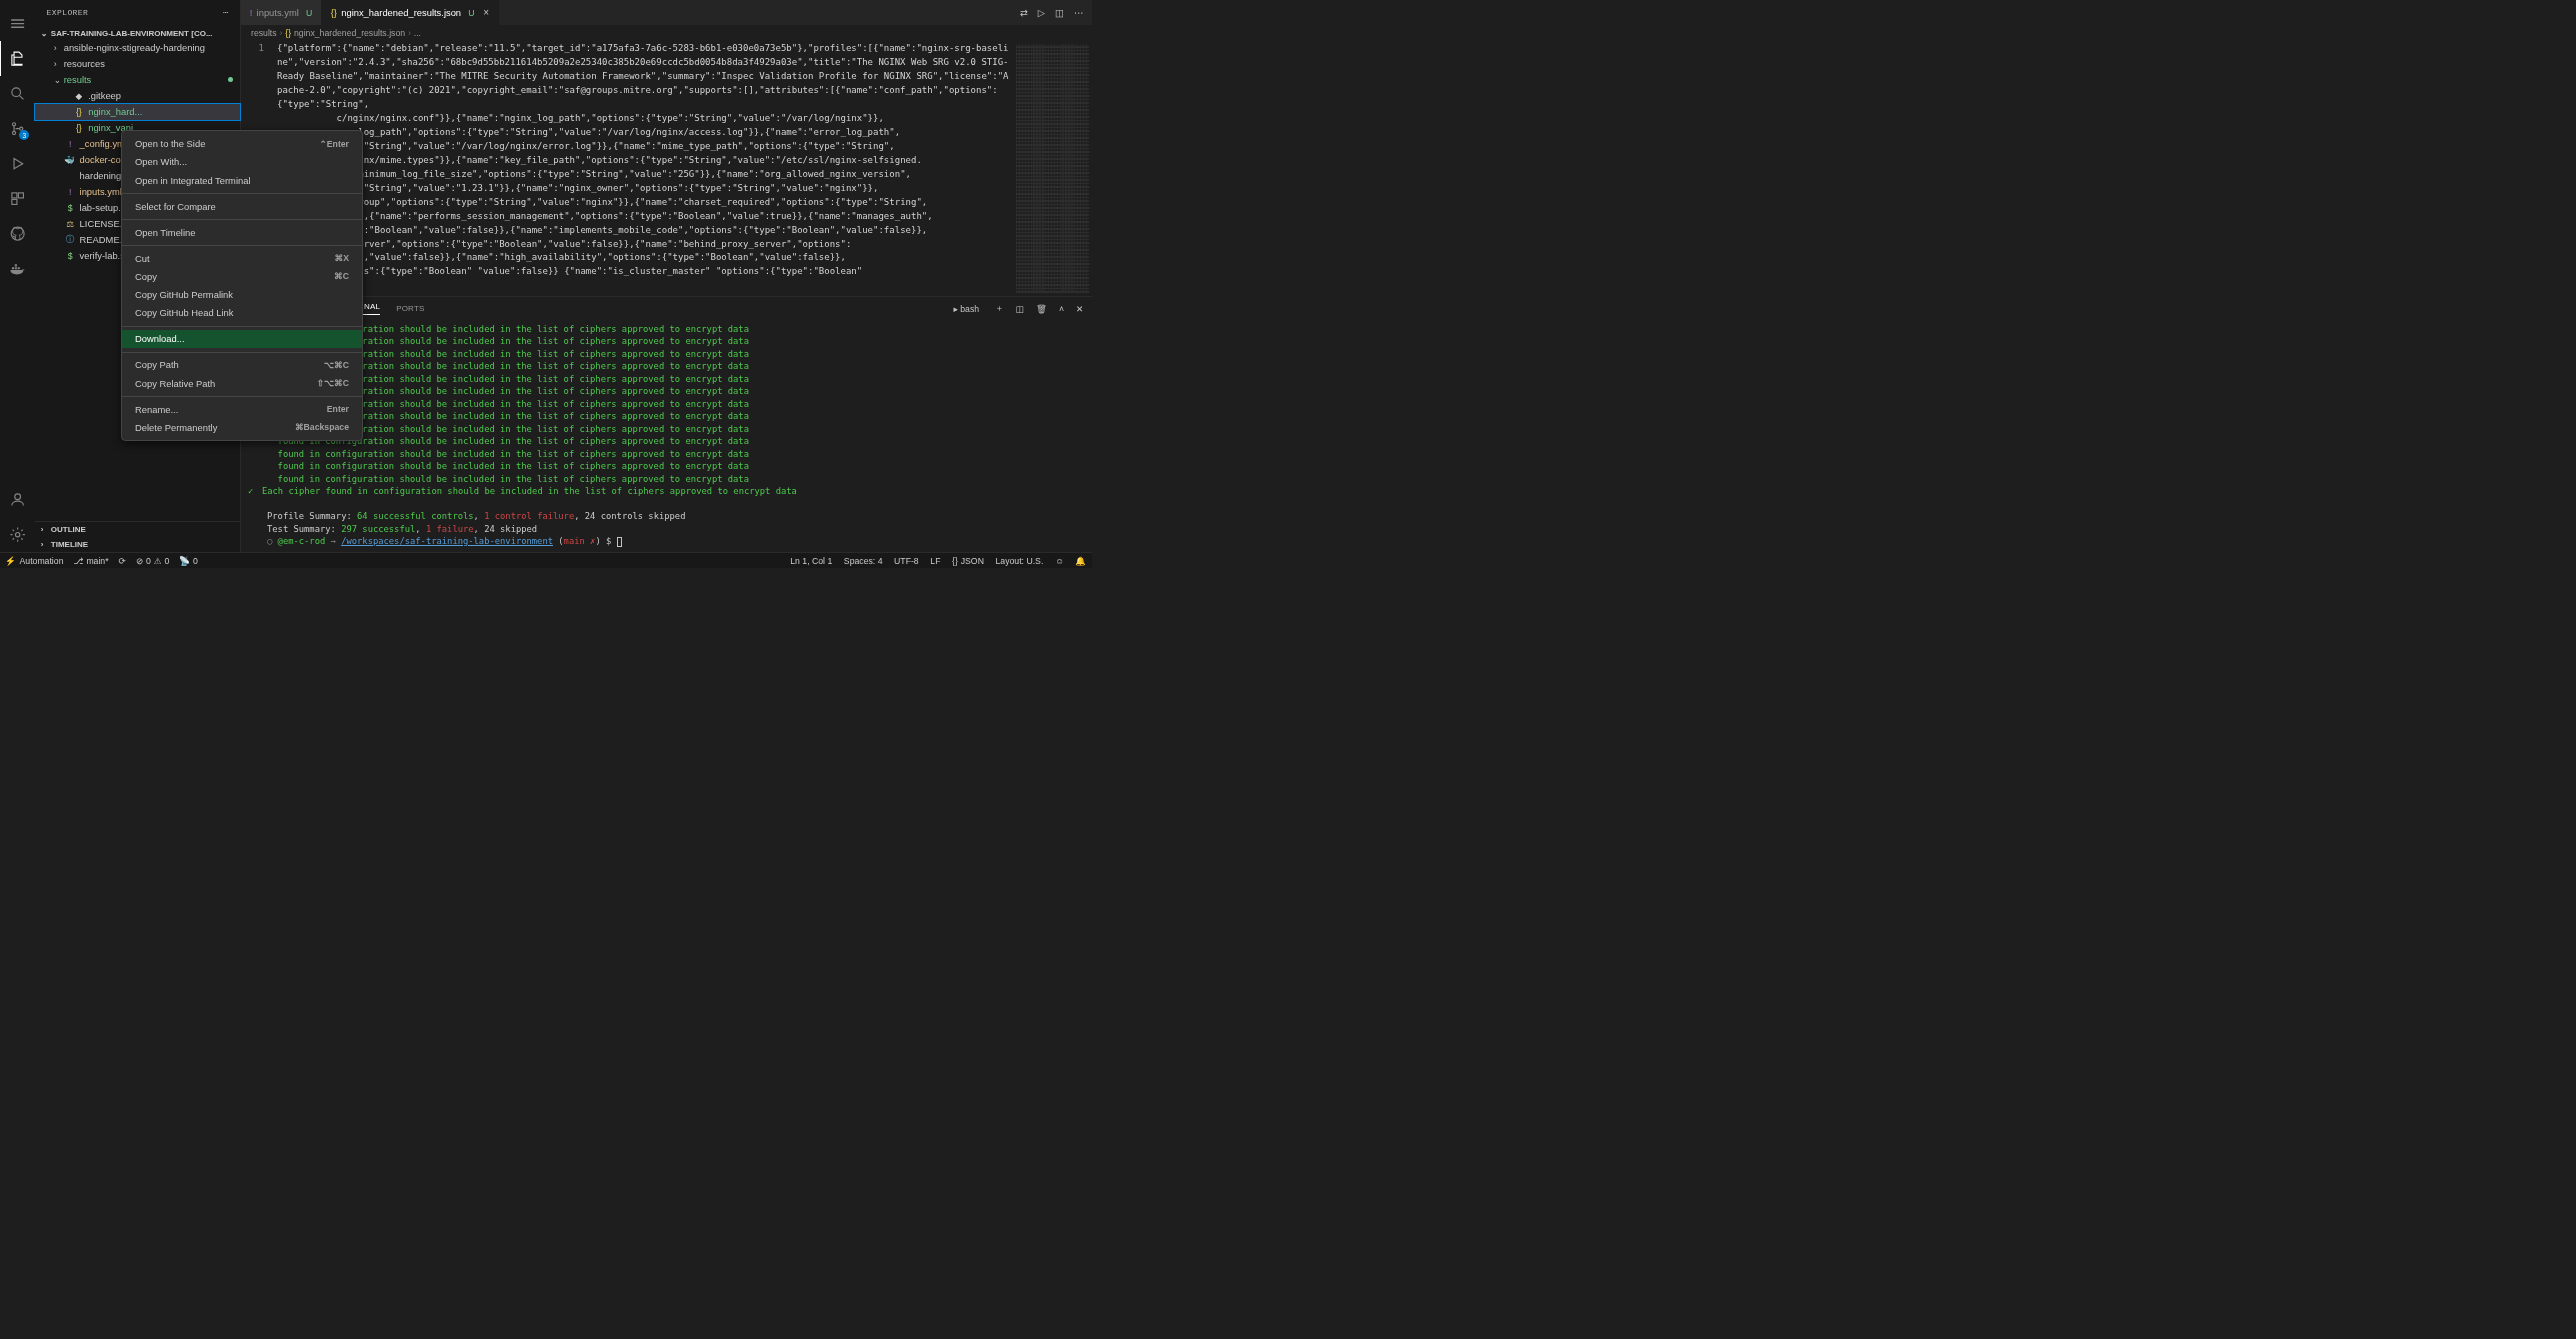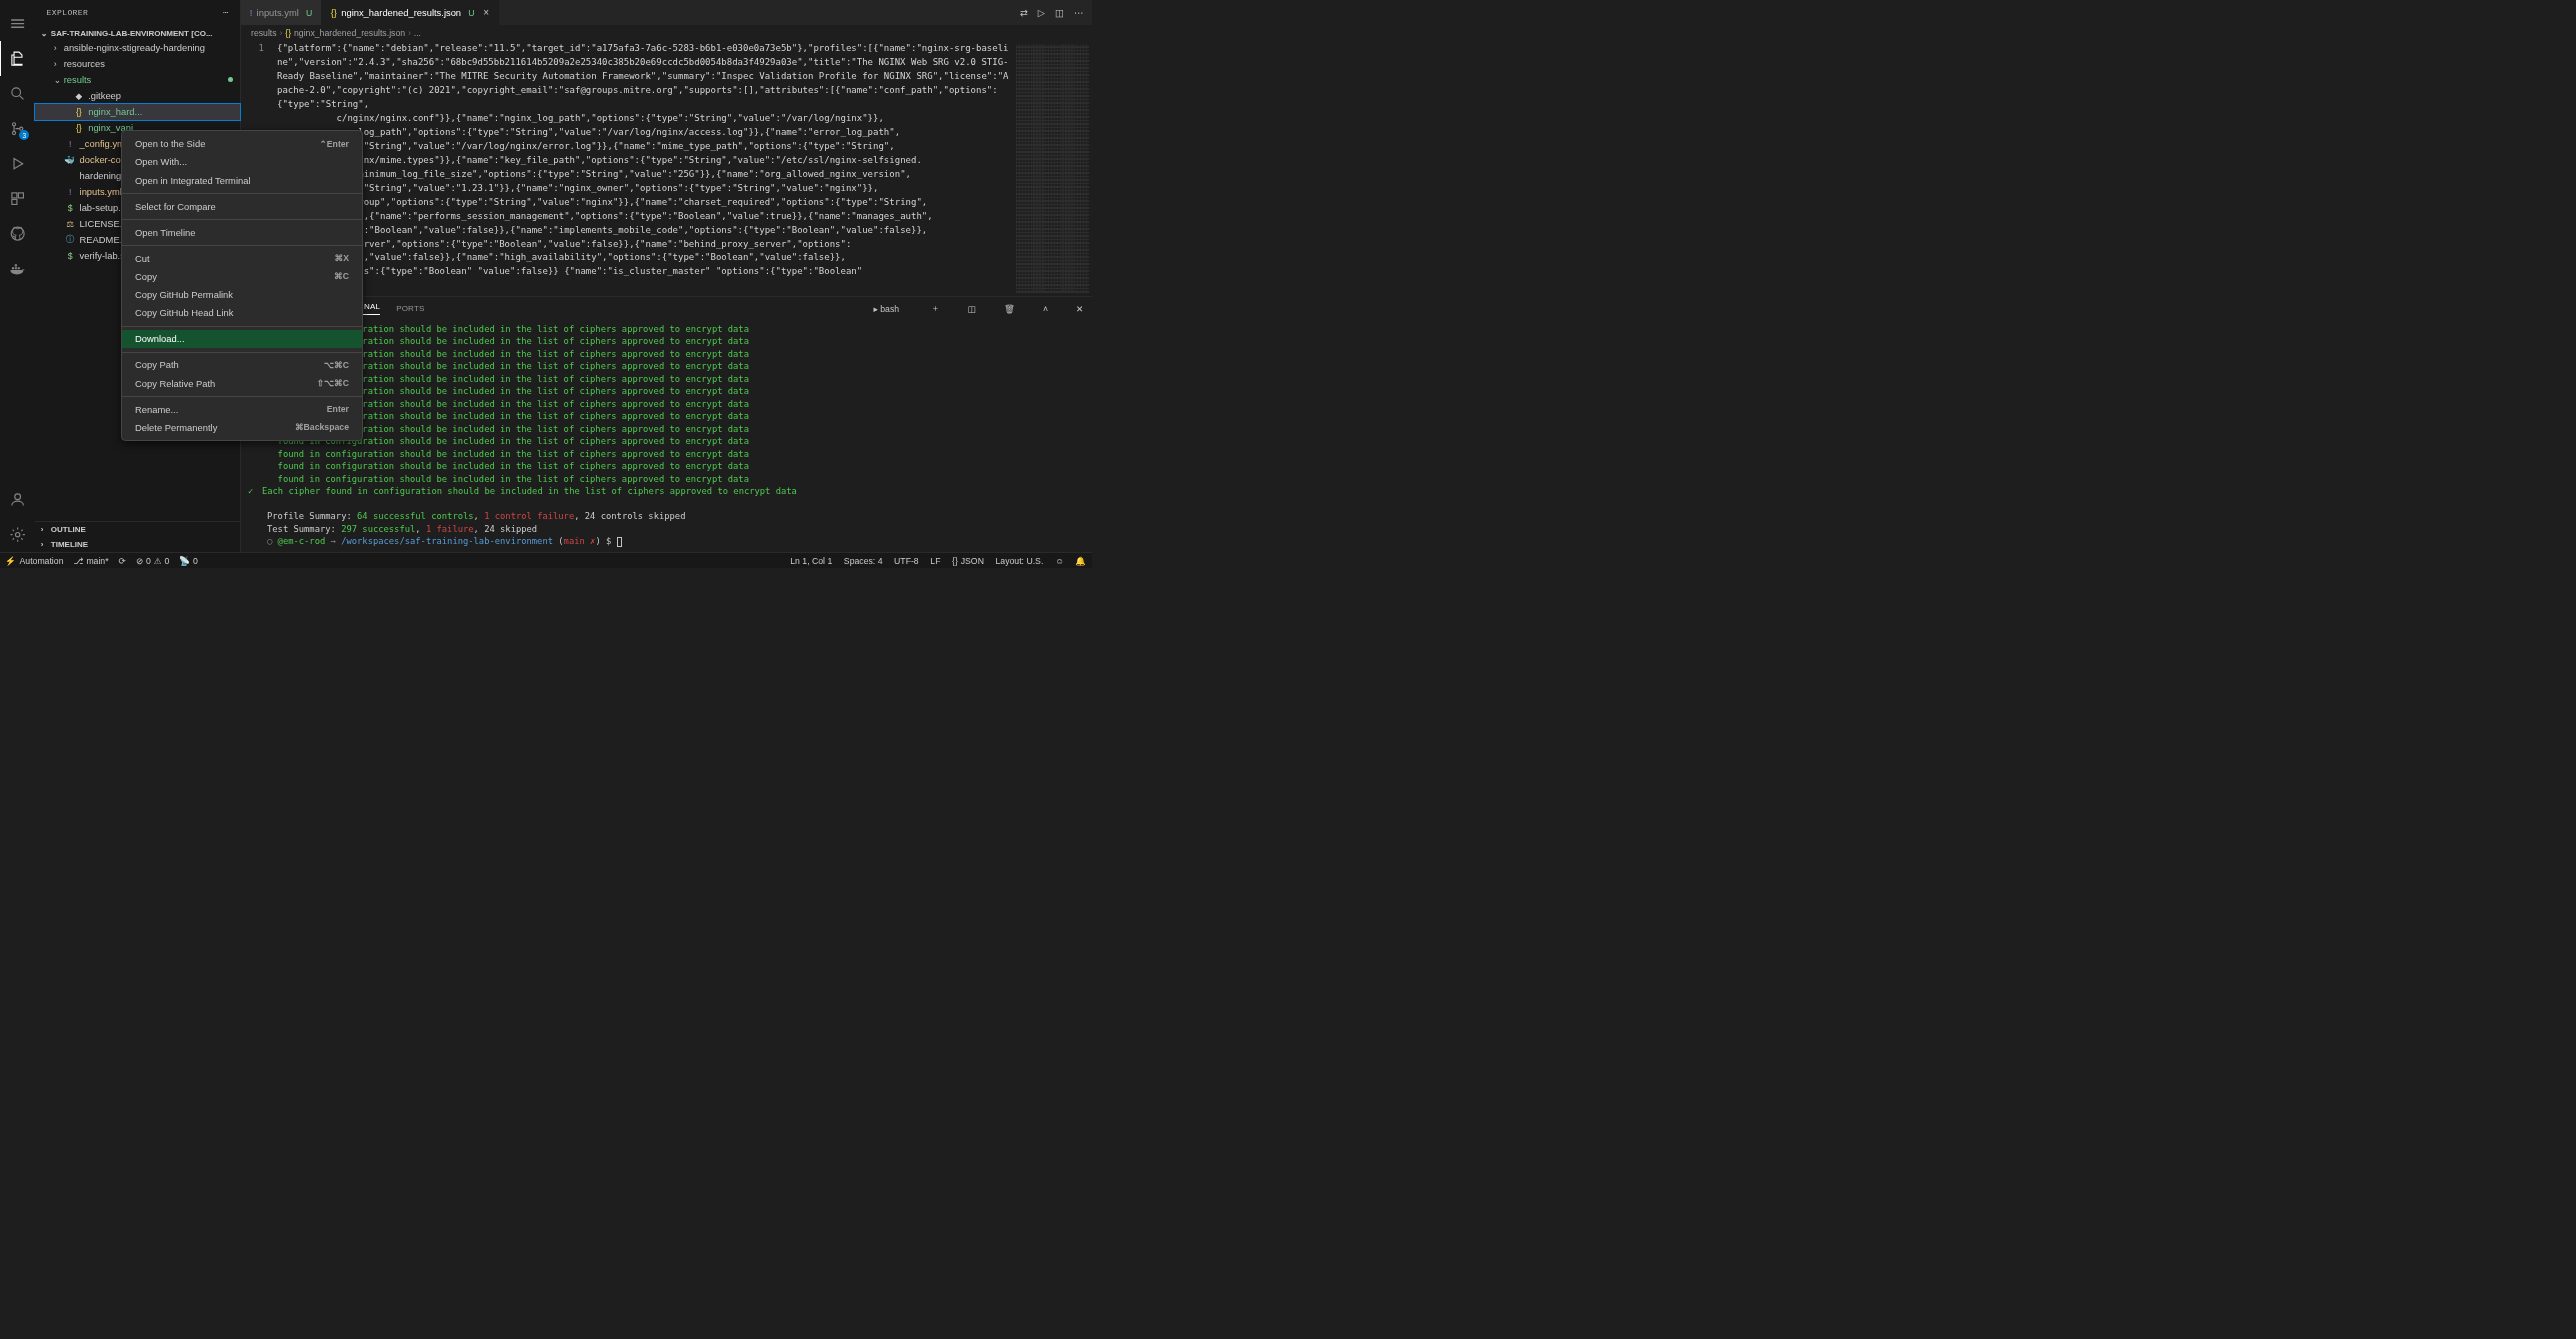--- a/index.html
+++ b/index.html
@@ -167,39 +167,39 @@
   display: flex;
   align-items: center;
   height: 23px;
   padding: 0 8.7px;
   font-size: 8px;
   color: #969696;
   gap: 16px;
 }
 .panel-tabs .ptab { cursor: pointer; letter-spacing:0.2px;}
 .panel-tabs .ptab.active { color: #fff; border-bottom: 0.7px solid #fff; padding-bottom: 3.6px;}
-.panel-tabs .pactions { margin-left:auto; display:flex; gap:28px; align-items:center; color:#c5c5c5; font-size:8.7px;}
+.panel-tabs .pactions { margin-left:auto; display:flex; gap:12px; align-items:center; color:#c5c5c5; font-size:8.7px;}
 .panel-tabs .pactions .shell { border:0.7px solid transparent; padding:0.7px 2.9px;}
 .terminal {
   flex: 1;
   font-family: Menlo, Consolas, monospace;
   font-size: 8.8px;
   padding: 2.9px 10px 4.3px 26px;
   line-height: 1.42;
   overflow: hidden;
   color:#cccccc;
 }
 .terminal .green { color: #4ec94e; }
 .terminal .red { color: #ce4646; }
 .terminal .white { color: #cccccc; }
 .terminal .check { color:#4ec94e; margin-left:-19px; margin-right:8.7px;}
 .terminal .prompt .circ { color:#888; }
 .terminal .prompt .user { color:#4ec94e; }
 .terminal .prompt .arr { color:#888; }
-.terminal .prompt .path { color:#569cd6; }
+.terminal .prompt .path { color:#569cd6;text-decoration:underline; }
 .terminal .prompt .branch { color:#ce4646; }
 .terminal .cursor-box { display:inline-block; width:5.8px; height:10px; border:0.7px solid #c5c5c5; vertical-align:middle;}
 .statusbar {
   height: 16px;
   background: #181818;
   border-top:0.7px solid #2a2a2a;
   display: flex;
   align-items: center;
   font-size: 8.7px;
   color: #cccccc;

